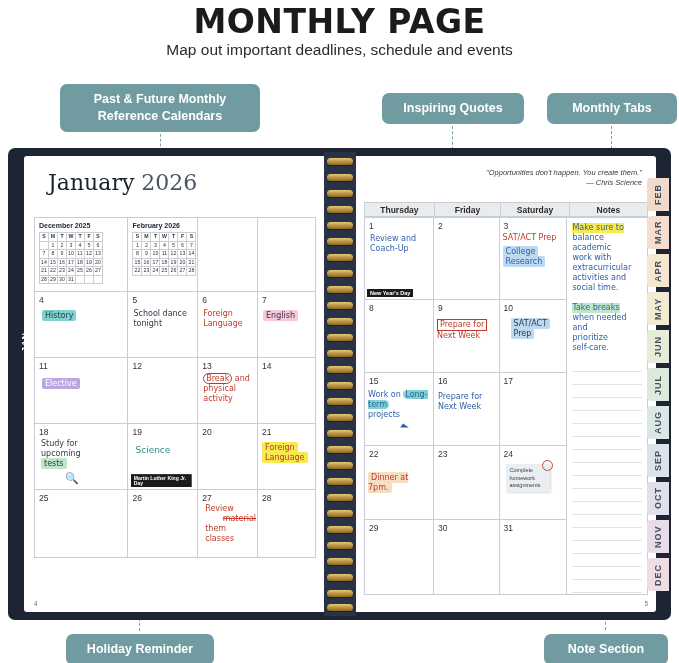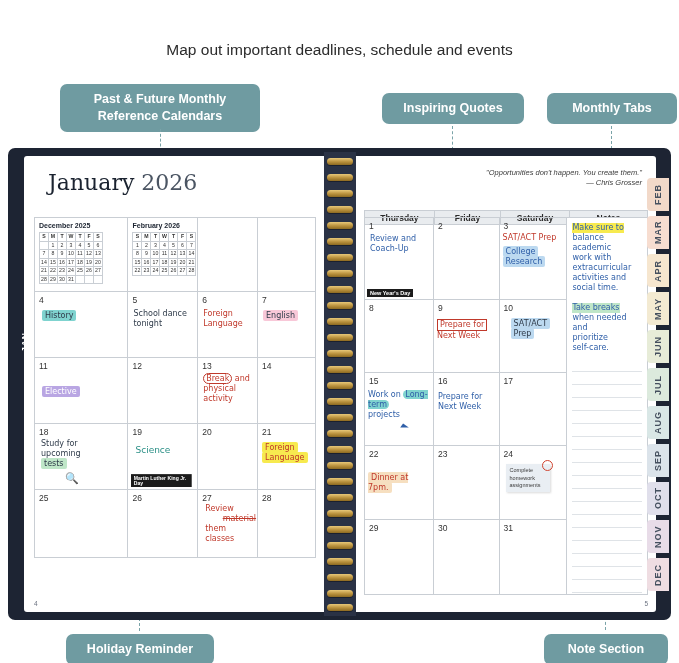--- a/index.html
+++ b/index.html
@@ -181,20 +181,21 @@
     border-left:7px solid #2f5fa8;
     border-bottom:5px solid transparent;
     transform:rotate(35deg);
   }
 </style>
 </head>
 <body>
 
 <div class="page">
 
+  <div class="hdr-title">MONTHLY PAGE</div>
   <div class="hdr-sub">Map out important deadlines, schedule and events</div>
 
   <div class="callout" id="callout-ref">Past &amp; Future Monthly Reference Calendars</div>
   <div class="callout" id="callout-quotes">Inspiring Quotes</div>
   <div class="callout" id="callout-tabs">Monthly Tabs</div>
   <div class="callout" id="callout-holiday">Holiday Reminder</div>
   <div class="callout" id="callout-note">Note Section</div>
 
   <div class="dash" style="left:160px; top:129px; height:32px;"></div>
   <div class="dot" style="left:158px; top:159px;"></div>
@@ -367,21 +368,21 @@
             <span class="daynum">7</span>
             <div class="hw" style="margin:6px 0 0 4px;">
               <span class="hl hl-pink">English</span>
             </div>
           </td>
         </tr>
 
         <tr style="height:66px;">
           <td>
             <span class="daynum">11</span>
-            <div class="hw" style="margin:16px 0 0 6px;">
+            <div class="hw" style="margin:8px 0 0 6px;">
               <span class="hl hl-purple">Elective</span>
             </div>
           </td>
           <td>
             <span class="daynum">12</span>
           </td>
           <td>
             <span class="daynum">13</span>
             <div class="hw hw-red" style="margin:3px 0 0 4px;">
               <div>
@@ -478,24 +479,24 @@
       <div class="coil" style="top:390px;"></div>
       <div class="coil" style="top:406px;"></div>
       <div class="coil" style="top:422px;"></div>
       <div class="coil" style="top:438px;"></div>
       <div class="coil" style="top:452px;"></div>
     </div>
 
     <div class="page-right">
       <div class="quote">
         <div>"Opportunities don't happen. You create them."</div>
-        <div>— Chris Grosser</div>
+        <div>— Chris Science</div>
       </div>
 
-      <table class="grid dow-row" style="left:8px; top:54px; width:284px;">
+      <table class="grid dow-row" style="left:8px; top:46px; width:284px;">
         <tbody>
             <tr>
           <td style="width:59px;">Thursday</td>
           <td style="width:56px;">Friday</td>
           <td style="width:58px;">Saturday</td>
           <td style="width:66px;" class="notes-hdr">Notes</td>
         </tr>
       </tbody>
         </table>
 

